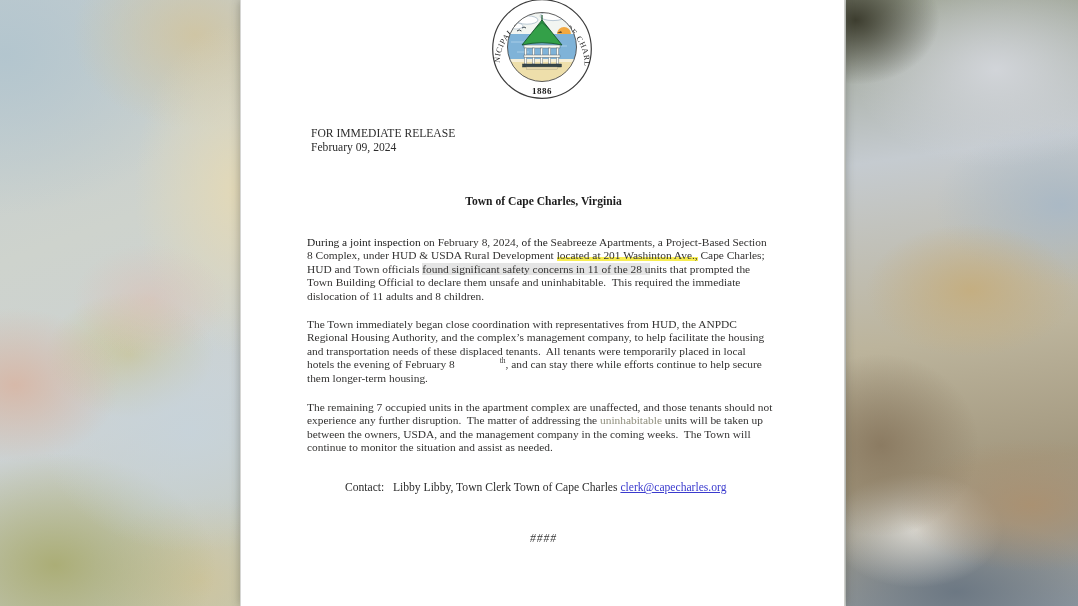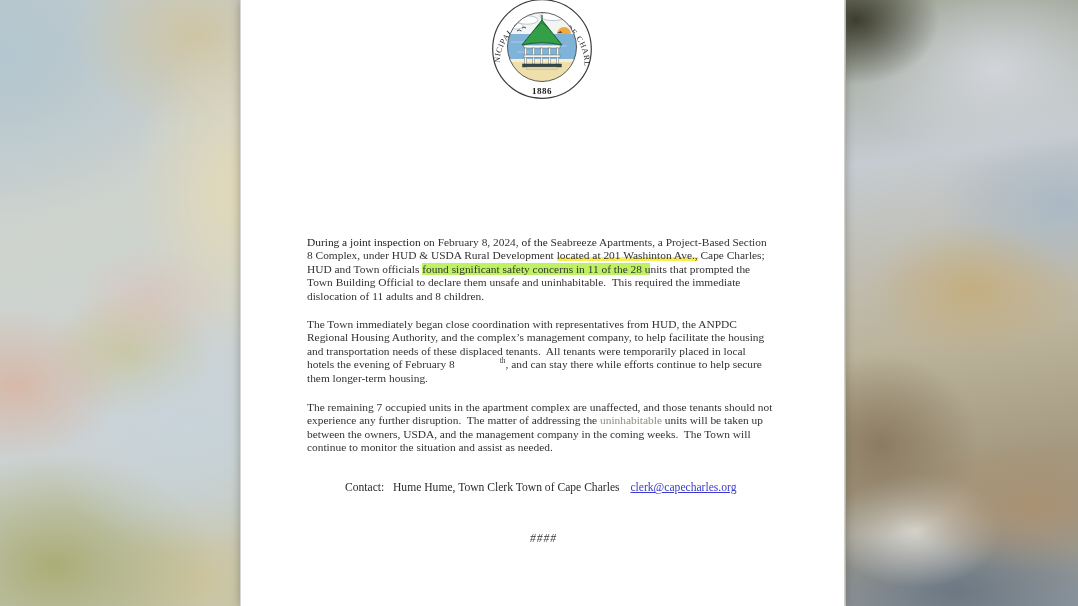--- a/index.html
+++ b/index.html
@@ -45,24 +45,24 @@
   .para{position:absolute;left:66px;width:468px;font-size:11.4px;line-height:13.4px;color:#333231;
     white-space:pre-wrap;}
   .p1{top:236px;} .p2{top:318px;} .p3{top:401px;}
   .contact-line{position:absolute;left:104px;top:481px;font-size:11.6px;color:#2c2c2c;white-space:pre-wrap;}
   .hashes{position:absolute;left:0;width:605px;top:532px;text-align:center;font-size:11.5px;
     font-style:italic;letter-spacing:1px;color:#3a3a3a;}
 
   
   .seg-n{}
   .seg-dark{font-weight:normal;color:#1b1b1b;}
-  .seg-highlight{background:#bef264;}
+  .seg-highlight{background:#e5e5e5;}
   .seg-hlb{background:linear-gradient(to top,#f8ee52 34%,rgba(248,238,82,0) 34%);}
   .seg-faded{color:#8f8e7c;}
-  .seg-link{color:#3a3ace;margin-left:8px;}
+  .seg-link{color:#3a3ace;}
   sup{font-size:7.5px;line-height:0;padding-left:45px;}
 </style>
 </head>
 <body>
 
 <div class="stage">
 
   <div class="bg-left"></div>
   <div class="bg-right"></div>
 
@@ -103,28 +103,33 @@
           <rect x="65.5" y="50" width="2.2" height="16"></rect>
         </g>
         <rect x="33" y="57" width="36" height="2.4" fill="#f6f6ec" stroke="#45525c" stroke-width="0.4"></rect>
         <rect x="31.5" y="66" width="39" height="3" fill="#37474a" stroke="#22303a" stroke-width="0.4"></rect>
         <rect x="35.5" y="69" width="31" height="2.4" fill="#e6d9ae" stroke="#9a9078" stroke-width="0.3"></rect>
       </g>
       <circle cx="51" cy="49" r="34.5" fill="none" stroke="#4a4a4a" stroke-width="0.9"></circle>
       <text x="51" y="95.5" text-anchor="middle" font-size="9" font-weight="bold" letter-spacing="0.5" fill="#1a1a1a" font-family="Liberation Serif, DejaVu Serif, serif">1886</text>
     </svg>
 
+    <div class="release-block">
+      <div>FOR IMMEDIATE RELEASE</div>
+      <div>February 09, 2024</div>
+    </div>
 
     <div class="doc-title">
+      <div>Town of Cape Charles, Virginia</div>
     </div>
 
     <div class="para p1"><span class="seg-dark">During a joint inspection </span><span class="seg-n">on February 8, 2024, </span><span class="seg-dark">of the </span><span class="seg-n">Seabreeze Apartments, a Project-Based Section 8 Complex, under HUD &amp; USDA Rural Development </span><span class="seg-hlb">located at 201 Washinton Ave.,</span><span class="seg-n"> Cape Charles; HUD and Town officials </span><span class="seg-highlight">found significant safety concerns in 11 of the 28 u</span><span class="seg-n">nits that prompted the Town Building Official to declare them unsafe and uninhabitable.  This required the immediate dislocation of 11 adults and 8 children.</span></div>
 
     <div class="para p2"><span class="seg-n">The Town immediately began close coordination with representatives from HUD, the ANPDC Regional Housing Authority, and the complex’s management company, to help facilitate the housing and transportation needs of these displaced tenants.  All tenants were temporarily placed in local hotels the evening of February 8</span><sup class="seg-sup">th</sup><span class="seg-n">, and can stay there while efforts continue to help secure them longer-term housing.</span></div>
 
     <div class="para p3"><span class="seg-n">The remaining 7 occupied units in the apartment complex are unaffected, and those tenants should not experience any further disruption.  The matter of addressing the </span><span class="seg-faded">uninhabitable</span><span class="seg-n"> units will be taken up between the owners, USDA, and the management company in the coming weeks.  The Town will continue to monitor the situation and assist as needed.</span></div>
 
-    <div class="contact-line"><span class="seg-n">Contact:   Hume Hume, Town Clerk Town of Cape Charles </span><a href="#" class="seg-link">clerk@capecharles.org</a></div>
+    <div class="contact-line"><span class="seg-n">Contact:   Libby Libby, Town Clerk Town of Cape Charles </span><a href="#" class="seg-link">clerk@capecharles.org</a></div>
 
     <div class="hashes">####</div>
 
   </div>
 </div>
 
 </body></html>

